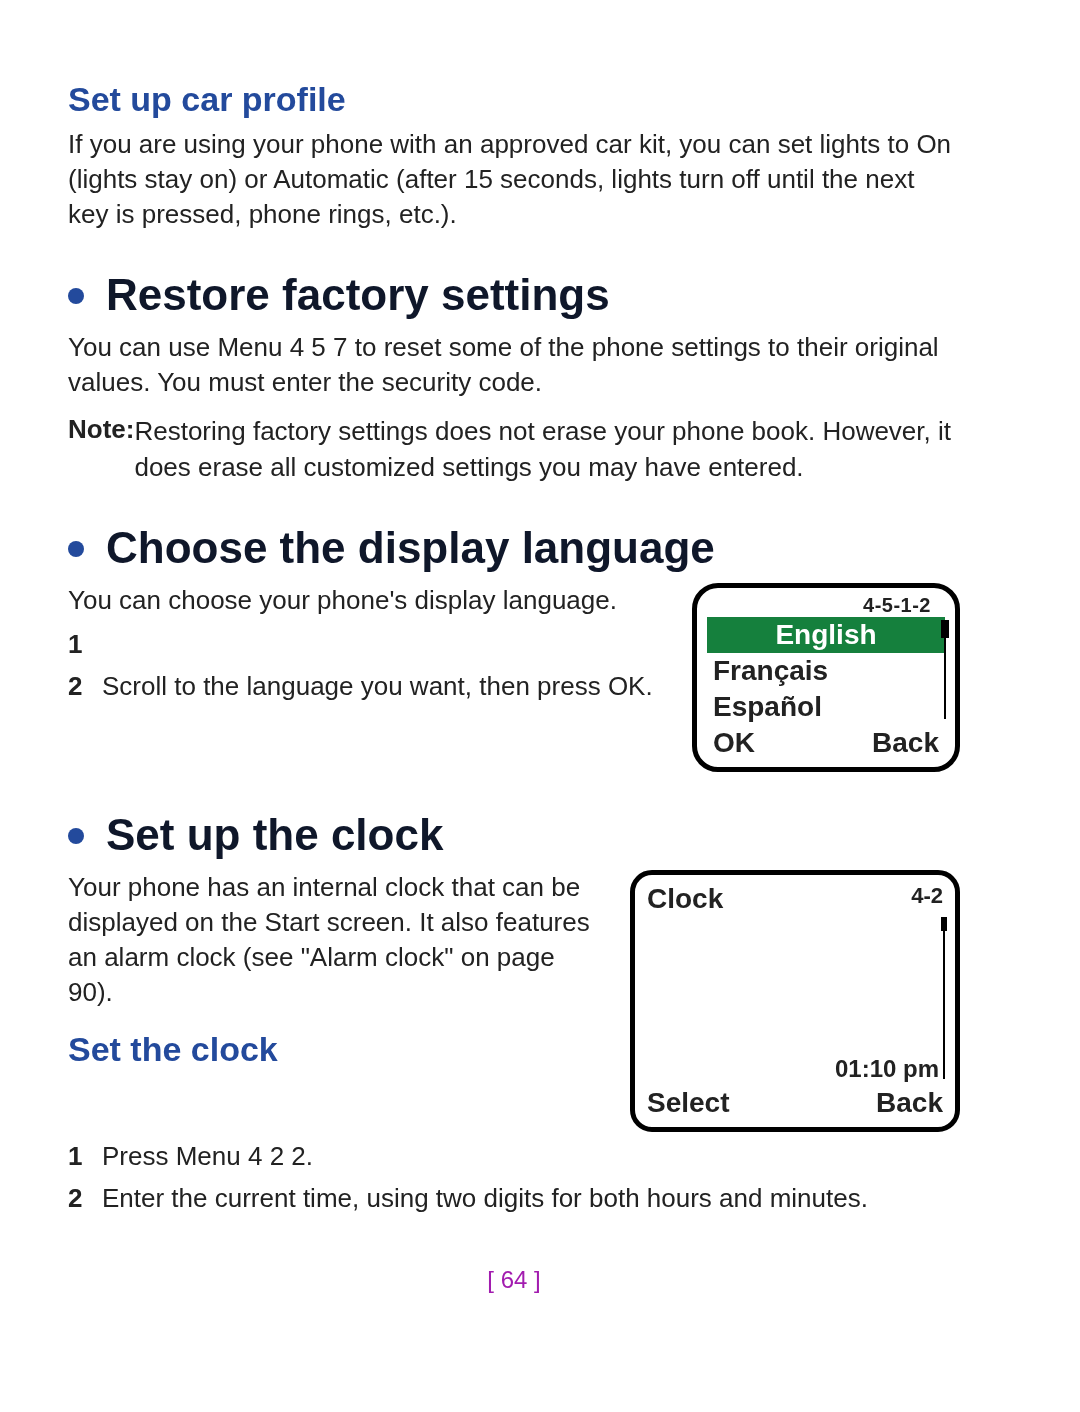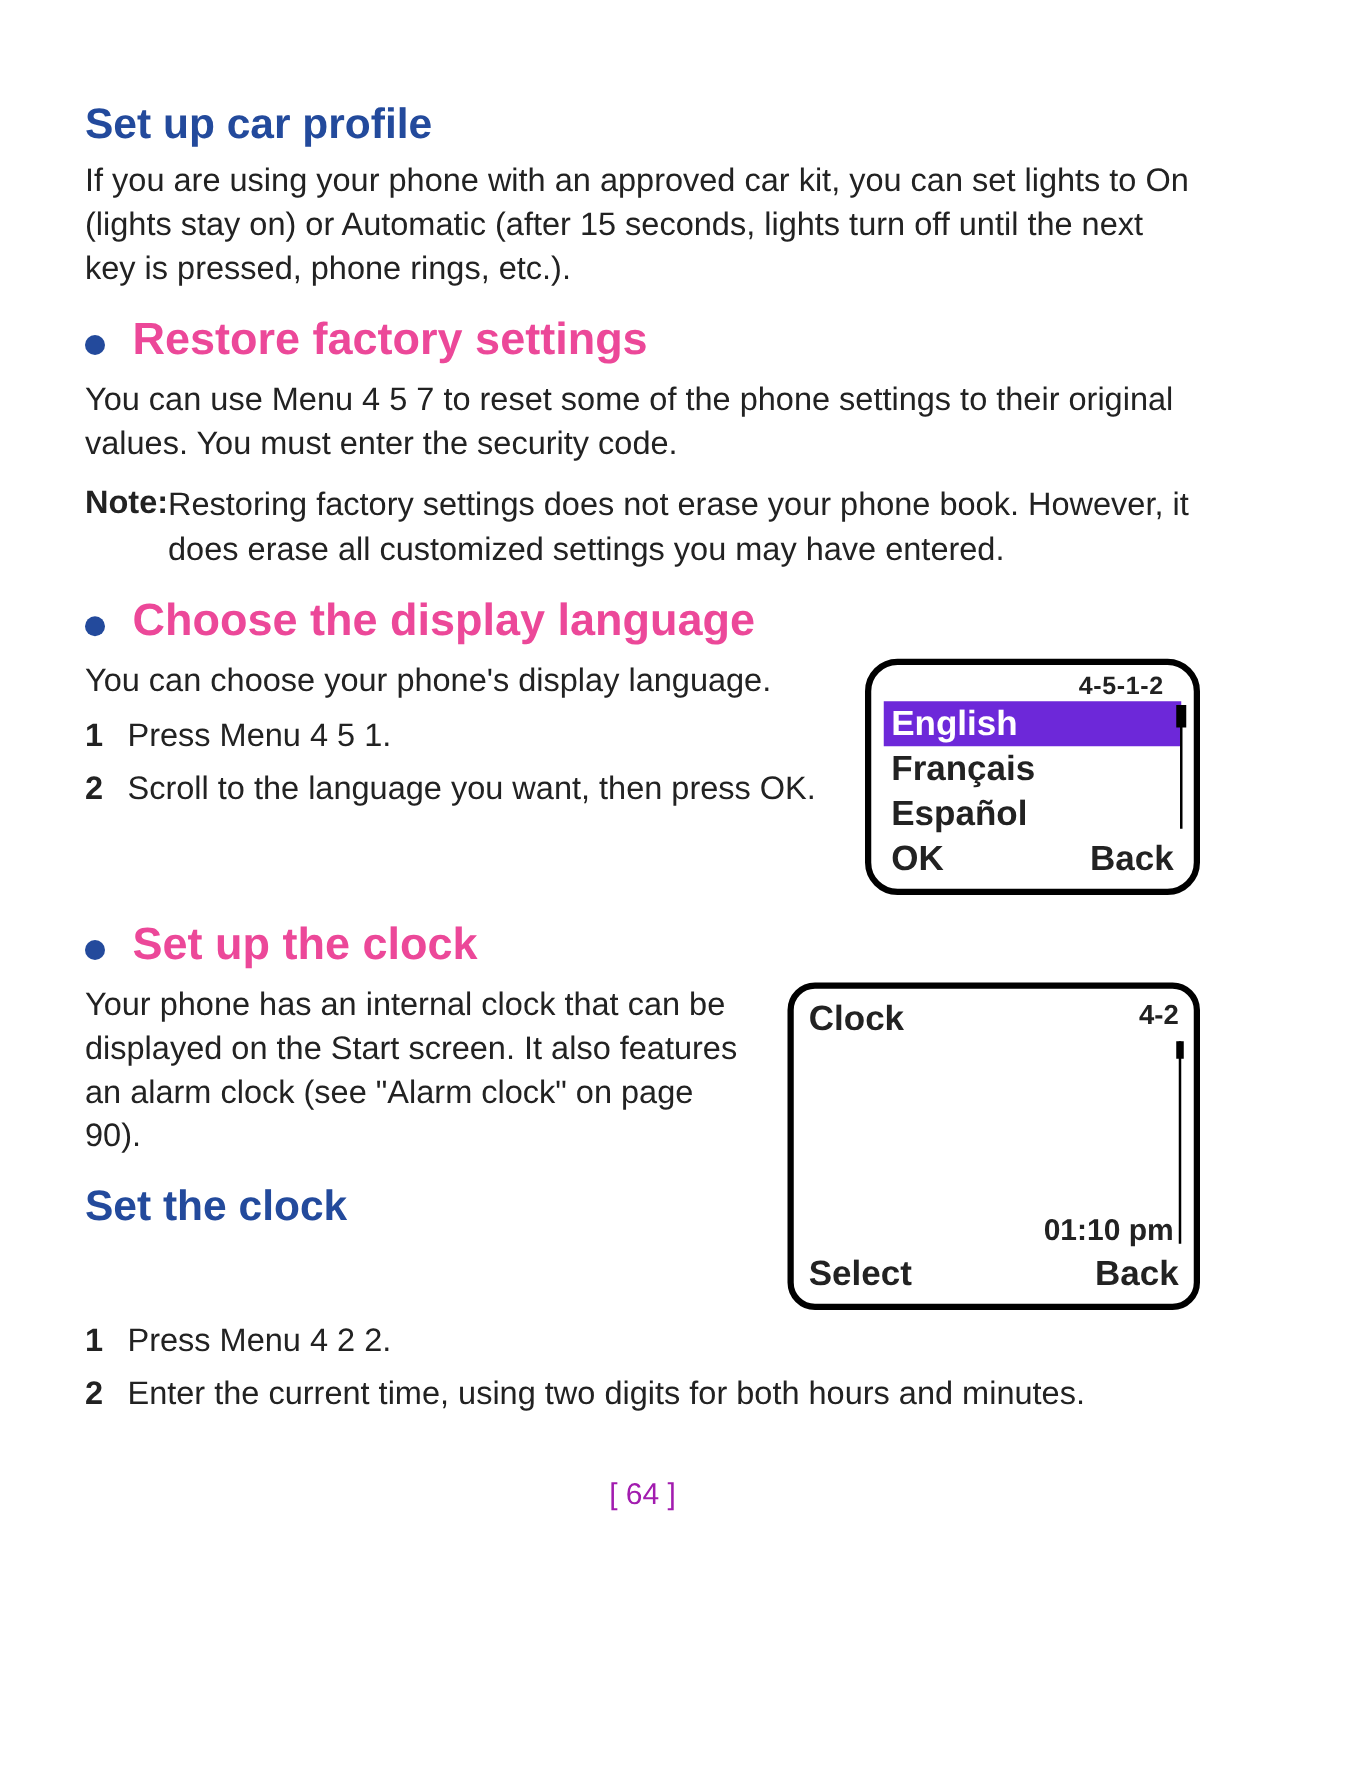--- a/index.html
+++ b/index.html
@@ -14,24 +14,24 @@
     padding: 80px 120px 60px 68px;
     box-sizing: border-box;
   }
   .h3 {
     color: #234a9c;
     font-size: 34px;
     font-weight: bold;
     margin: 0 0 8px 0;
   }
   .h2 {
-    color: #ec4899;
-    font-size: 36px;
-    font-weight: bold;
-    margin: 18px 0 10px 0;
+    color: #0f172a;
+    font-size: 44px;
+    font-weight: bold;
+    margin: 38px 0 10px 0;
     position: relative;
     padding-left: 38px;
   }
   .h2::before {
     content: "";
     position: absolute;
     left: 0;
     top: 18px;
     width: 16px;
     height: 16px;
@@ -98,22 +98,23 @@
     font-weight: bold;
     padding-right: 14px;
     letter-spacing: 0.5px;
   }
   .screen .row {
     font-size: 28px;
     padding: 2px 6px;
     font-weight: bold;
   }
   .screen .row.sel {
-    background: #6d28d9;
+    background: #15803d;
     color: #fff;
+    text-align: center;
   }
   .screen .soft {
     display: flex;
     justify-content: space-between;
     font-size: 28px;
     font-weight: bold;
     padding: 0 6px;
     margin-top: 2px;
   }
   .screen .scroll-ind {
@@ -208,23 +209,20 @@
   </div>
 
   <div>
     <div class="h2">Choose the display language</div>
     <div class="two-col">
       <div class="left">
         <p class="body-text">You can choose your phone's display language.</p>
         <ol class="ol">
           <li>
             <span class="num">1</span>
-            <span>
-              <span>Press </span><span class="ui-word">Menu</span><span> 4 5 1.</span>
-            </span>
           </li>
           <li>
             <span class="num">2</span>
             <span>
               <span>Scroll to the language you want, then press </span><span class="ui-word">OK</span>.
             </span>
           </li>
         </ol>
       </div>
       <div class="right">

